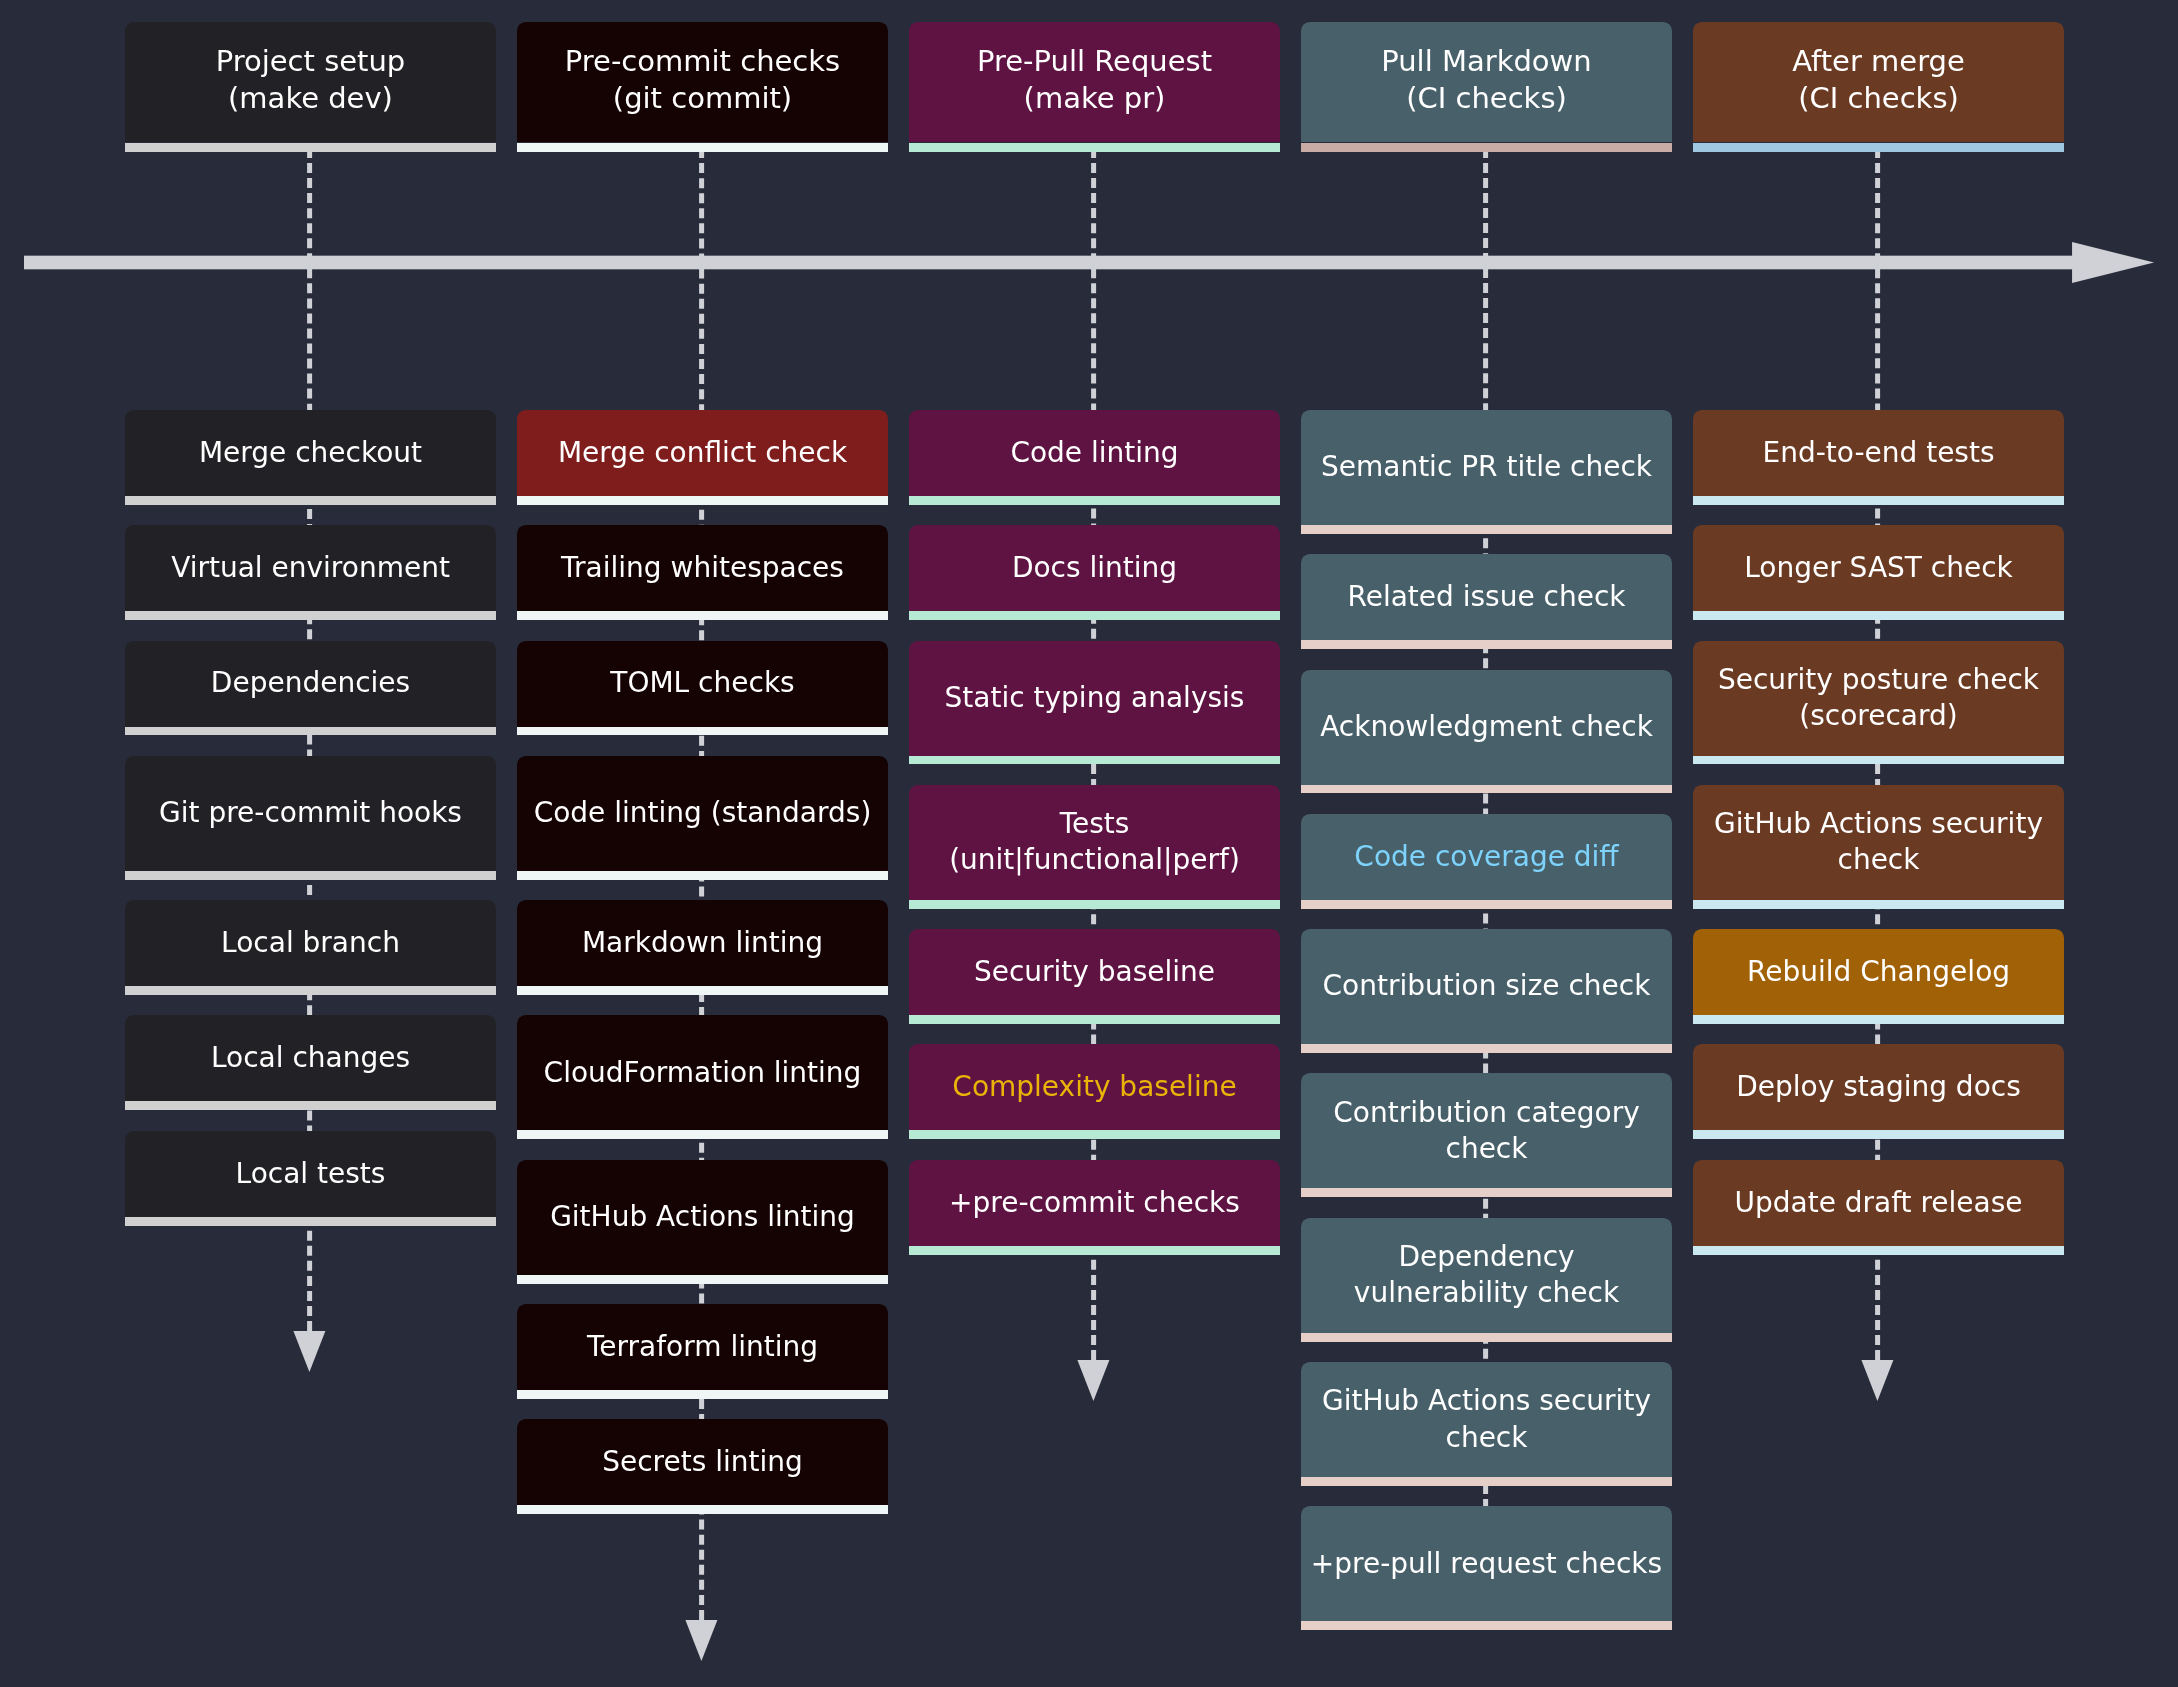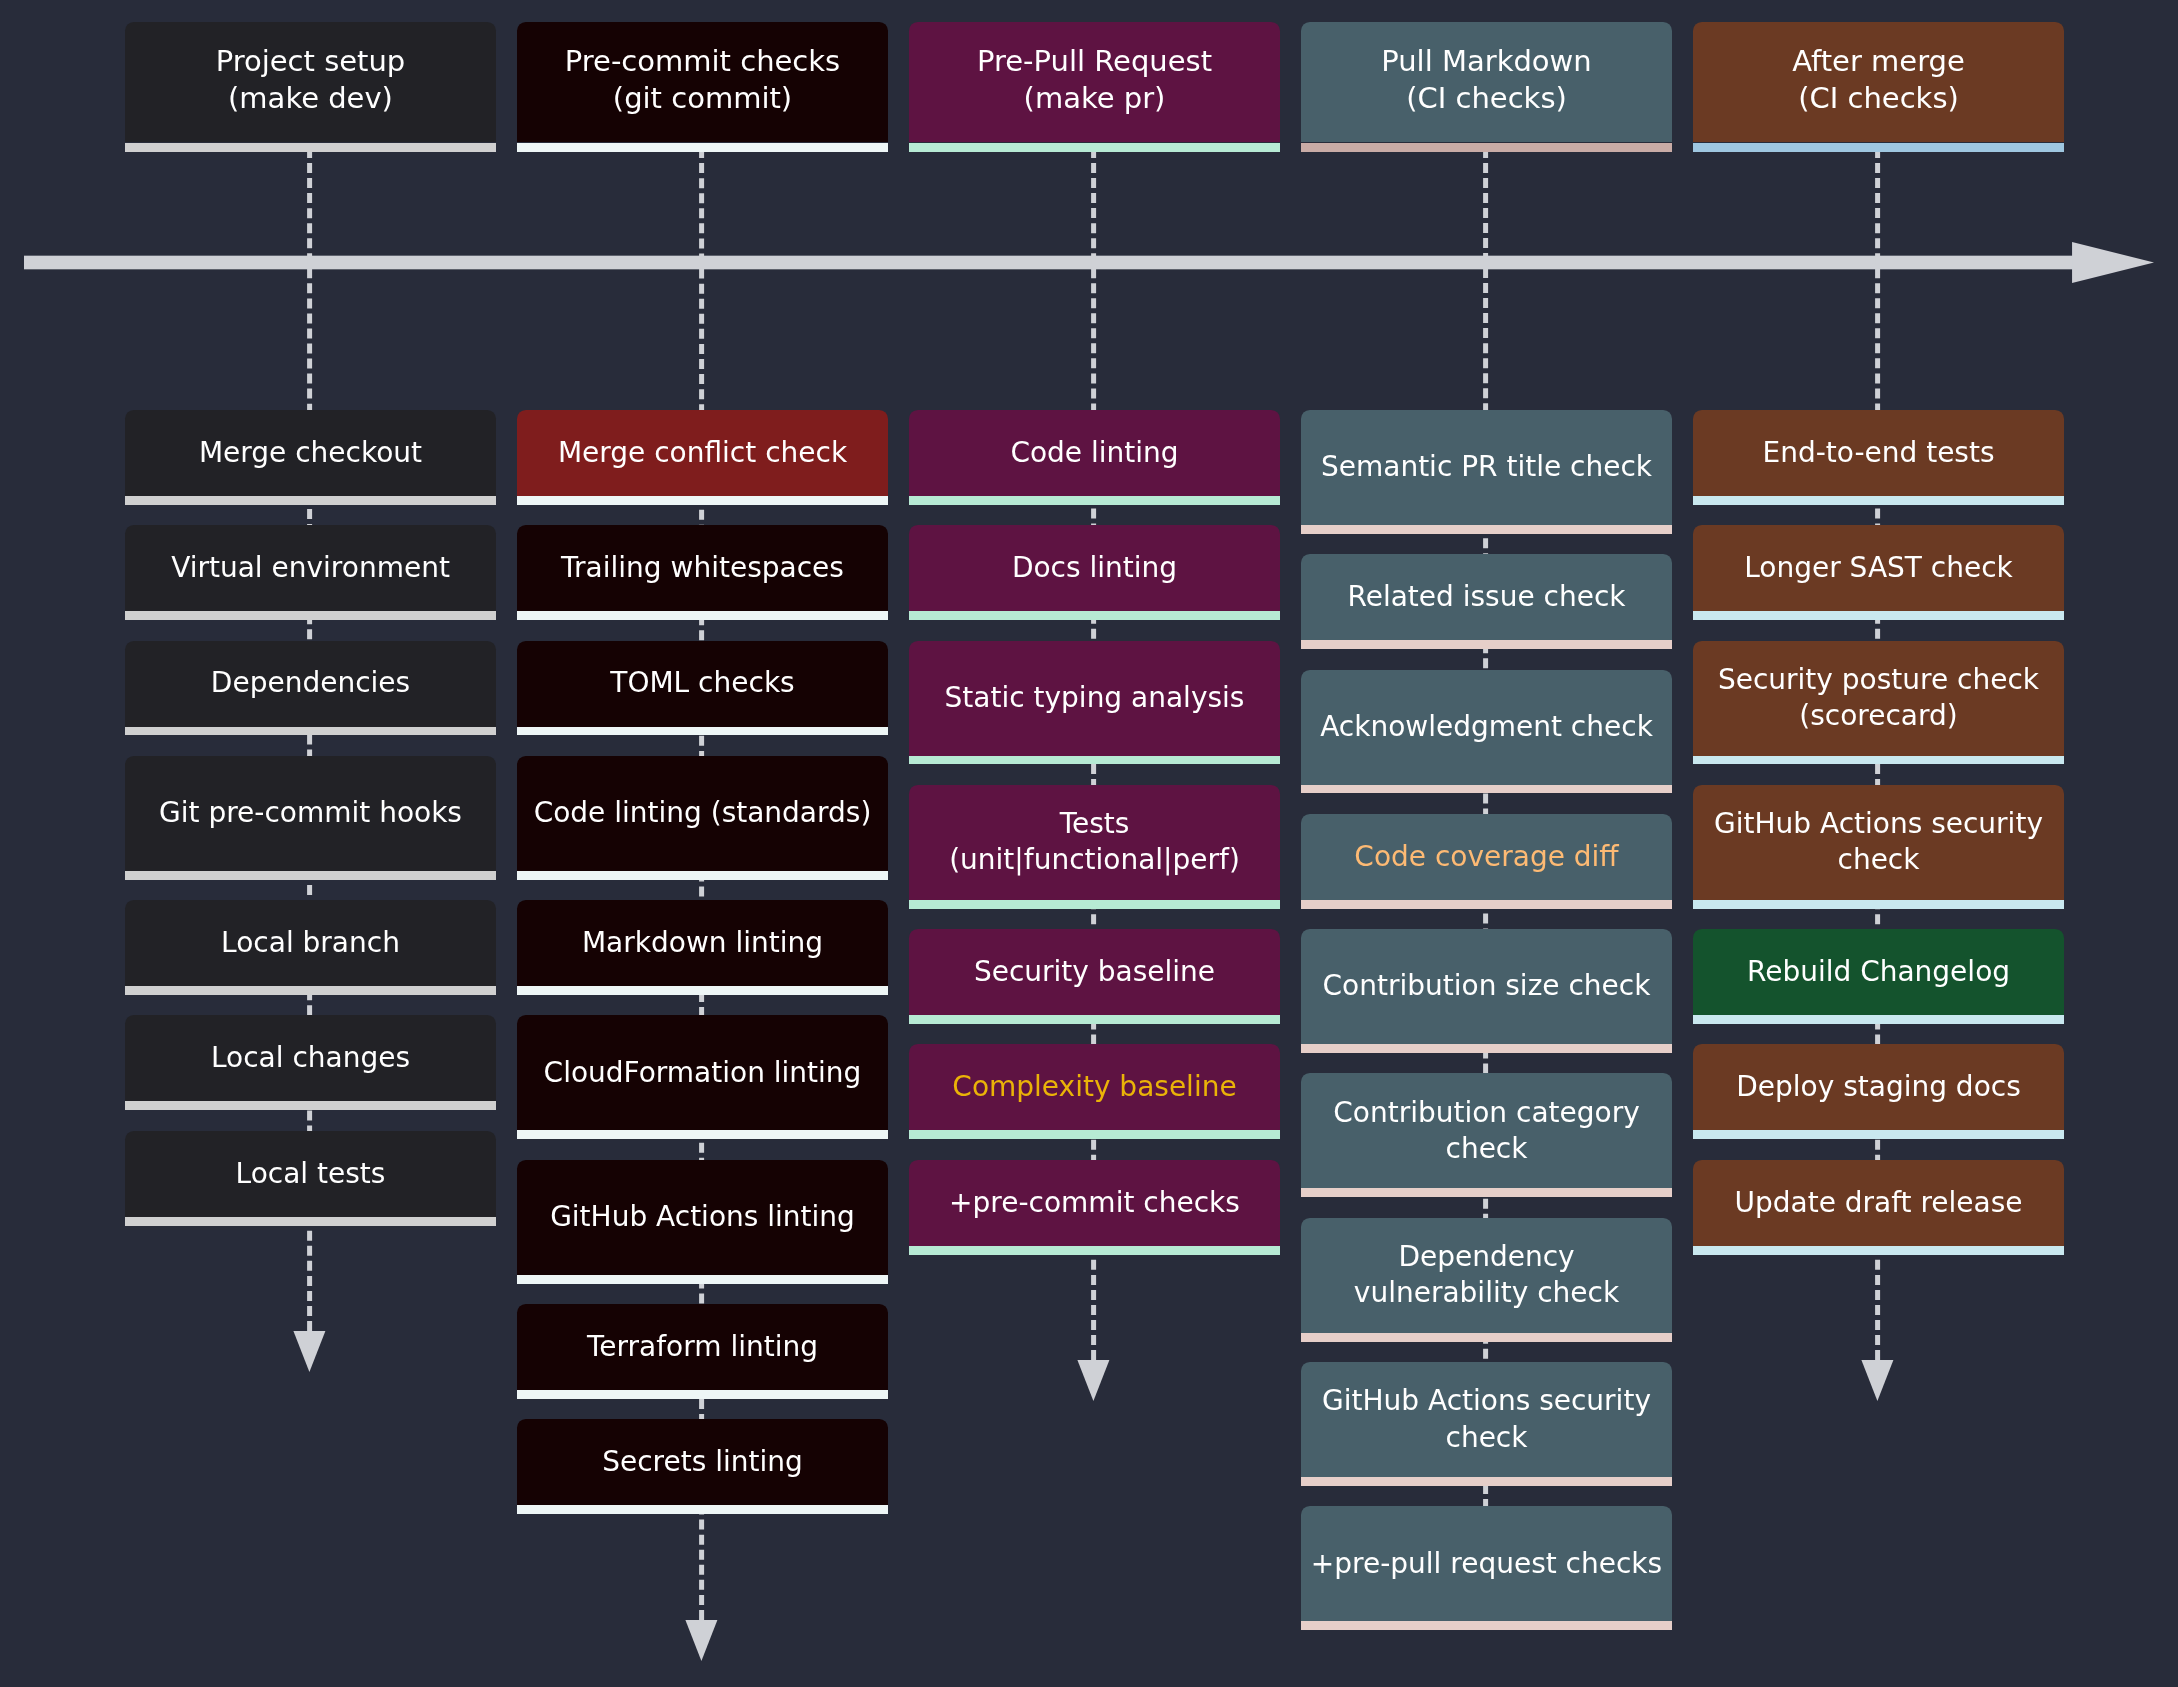--- a/index.html
+++ b/index.html
@@ -261,21 +261,21 @@
         <div class="task" style="height: 86px; background: rgb(72, 96, 106); color: rgb(255, 255, 255);">
           <span>Related issue check</span>
         </div>
         <div class="task-underline" style="background: rgb(230, 207, 201);"></div>
         <div class="task-gap" style="height: 20.5px;"></div>
         <div class="task" style="height: 115px; background: rgb(72, 96, 106); color: rgb(255, 255, 255);">
           <span>Acknowledgment check</span>
         </div>
         <div class="task-underline" style="background: rgb(230, 207, 201);"></div>
         <div class="task-gap" style="height: 20.5px;"></div>
-        <div class="task" style="height: 86px; background: rgb(72, 96, 106); color: #fdba74;">
+        <div class="task" style="height: 86px; background: rgb(72, 96, 106); color: #7dd3fc;">
           <span>Code coverage diff</span>
         </div>
         <div class="task-underline" style="background: rgb(230, 207, 201);"></div>
         <div class="task-gap" style="height: 20.5px;"></div>
         <div class="task" style="height: 115px; background: rgb(72, 96, 106); color: rgb(255, 255, 255);">
           <span>Contribution size check</span>
         </div>
         <div class="task-underline" style="background: rgb(230, 207, 201);"></div>
         <div class="task-gap" style="height: 20.5px;"></div>
         <div class="task" style="height: 115px; background: rgb(72, 96, 106); color: rgb(255, 255, 255);">
@@ -319,21 +319,21 @@
         <div class="task" style="height: 115px; background: rgb(107, 58, 35); color: rgb(255, 255, 255);">
           <span>Security posture check (scorecard)</span>
         </div>
         <div class="task-underline" style="background: rgb(201, 232, 239);"></div>
         <div class="task-gap" style="height: 20.5px;"></div>
         <div class="task" style="height: 115px; background: rgb(107, 58, 35); color: rgb(255, 255, 255);">
           <span>GitHub Actions security check</span>
         </div>
         <div class="task-underline" style="background: rgb(201, 232, 239);"></div>
         <div class="task-gap" style="height: 20.5px;"></div>
-        <div class="task" style="height: 86px; background: #14532d; color: rgb(255, 255, 255);">
+        <div class="task" style="height: 86px; background: #a16207; color: rgb(255, 255, 255);">
           <span>Rebuild Changelog</span>
         </div>
         <div class="task-underline" style="background: rgb(201, 232, 239);"></div>
         <div class="task-gap" style="height: 20.5px;"></div>
         <div class="task" style="height: 86px; background: rgb(107, 58, 35); color: rgb(255, 255, 255);">
           <span>Deploy staging docs</span>
         </div>
         <div class="task-underline" style="background: rgb(201, 232, 239);"></div>
         <div class="task-gap" style="height: 20.5px;"></div>
         <div class="task" style="height: 86px; background: rgb(107, 58, 35); color: rgb(255, 255, 255);">

